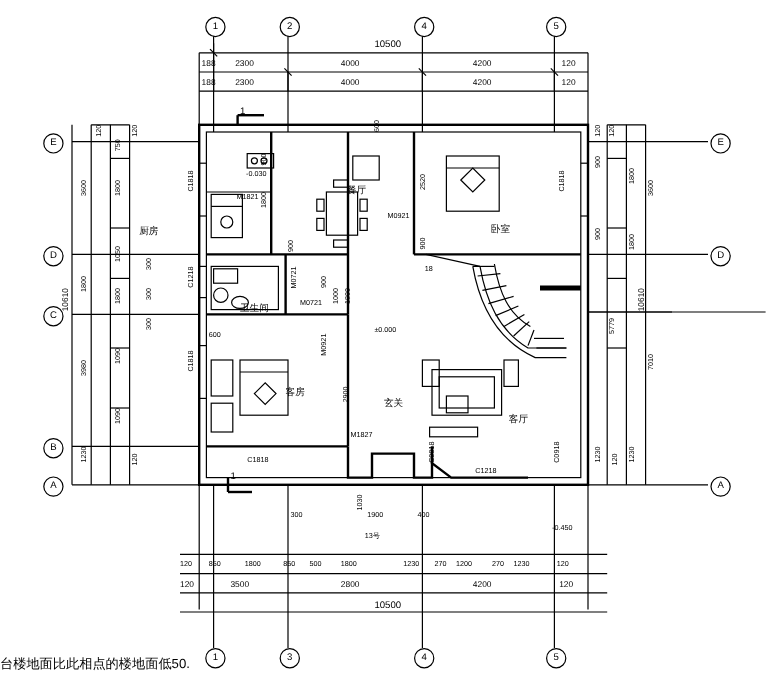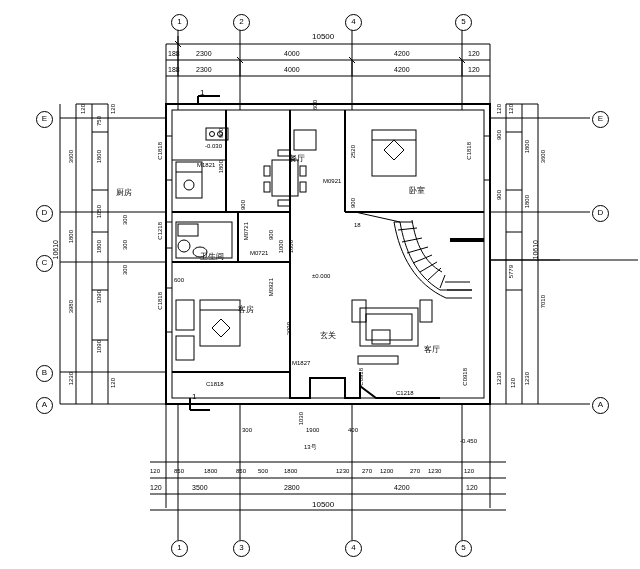--- a/index.html
+++ b/index.html
@@ -262,21 +262,21 @@
   <div class="lbl sm" style="left:284px;top:484px;">2800</div>
   <div class="lbl sm" style="left:394px;top:484px;">4200</div>
   <div class="lbl sm" style="left:466px;top:484px;">120</div>
 
   <div class="lbl" style="left:312px;top:500px;">10500</div>
 
   <div class="lbl" style="left:116px;top:188px;">厨房</div>
   <div class="lbl" style="left:289px;top:154px;">餐厅</div>
   <div class="lbl" style="left:409px;top:186px;text-align:right;">卧室</div>
   <div class="lbl" style="left:200px;top:252px;">卫生间</div>
-  <div class="lbl" style="left:238px;top:305px;font-family:Liberation Serif, serif;">客房</div>
+  <div class="lbl" style="left:238px;top:322px;font-family:Liberation Serif, serif;">客房</div>
   <div class="lbl" style="left:320px;top:331px;">玄关</div>
   <div class="lbl" style="left:424px;top:345px;">客厅</div>
 
   <div class="lbl xs vert" style="left:157px;top:142px;">C1818</div>
   <div class="lbl xs vert" style="left:157px;top:222px;">C1218</div>
   <div class="lbl xs vert" style="left:157px;top:292px;">C1818</div>
   <div class="lbl xs" style="left:206px;top:381px;">C1818</div>
   <div class="lbl xs vert" style="left:466px;top:142px;">C1818</div>
   <div class="lbl xs" style="left:396px;top:390px;">C1218</div>
   <div class="lbl xs vert" style="left:358px;top:368px;">C0918</div>
@@ -311,14 +311,15 @@
   <div class="lbl xs" style="left:304px;top:444px;">13号</div>
   <div class="lbl xs" style="left:354px;top:222px;">18</div>
 
   <div class="lbl xs vert" style="left:122px;top:215px;">300</div>
   <div class="lbl xs vert" style="left:122px;top:240px;">300</div>
   <div class="lbl xs vert" style="left:122px;top:265px;">300</div>
 
   <div class="lbl" style="left:200px;top:88px;">1</div>
   <div class="lbl" style="left:192px;top:392px;">1</div>
 
+  <div class="bigtxt" style="left:0px;top:546px;font-size:11px;">台楼地面比此相点的楼地面低50.</div>
 
 </div>
 
 </body></html>

